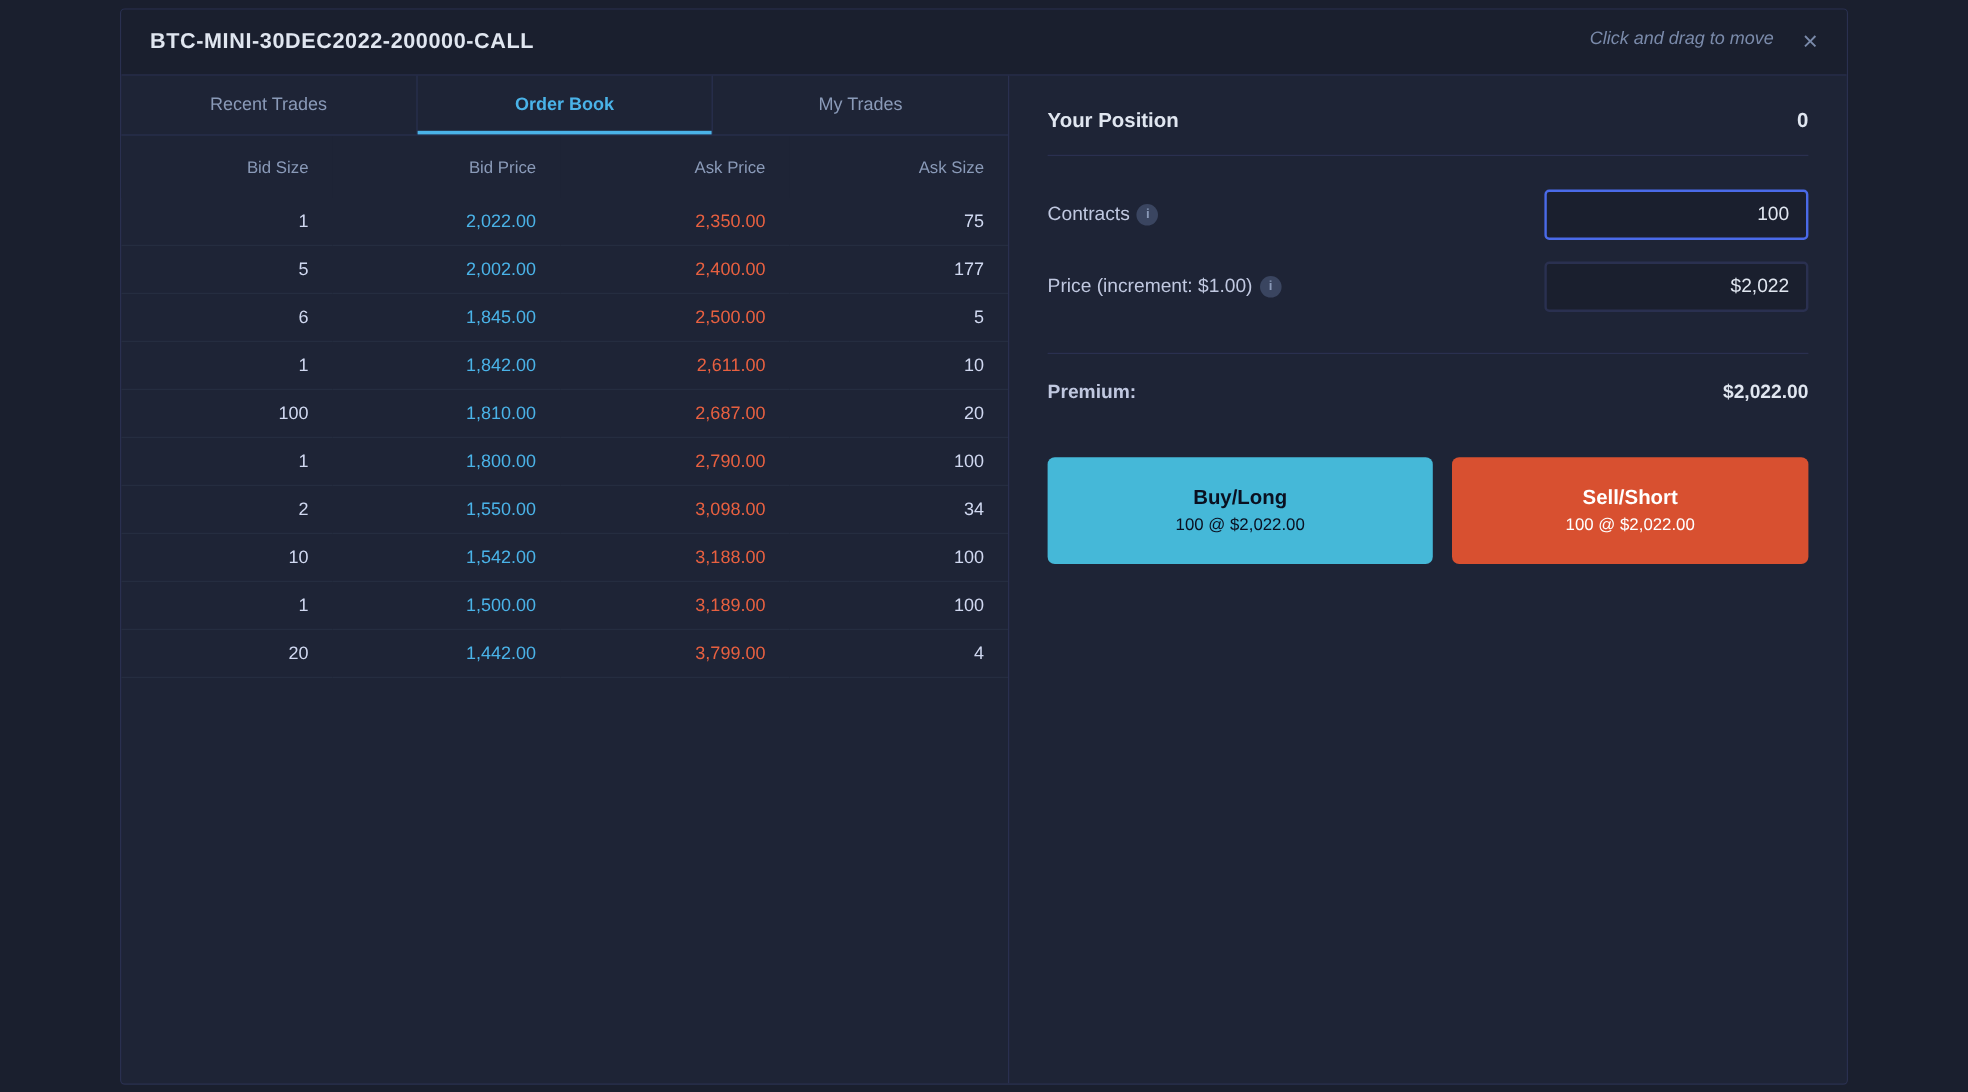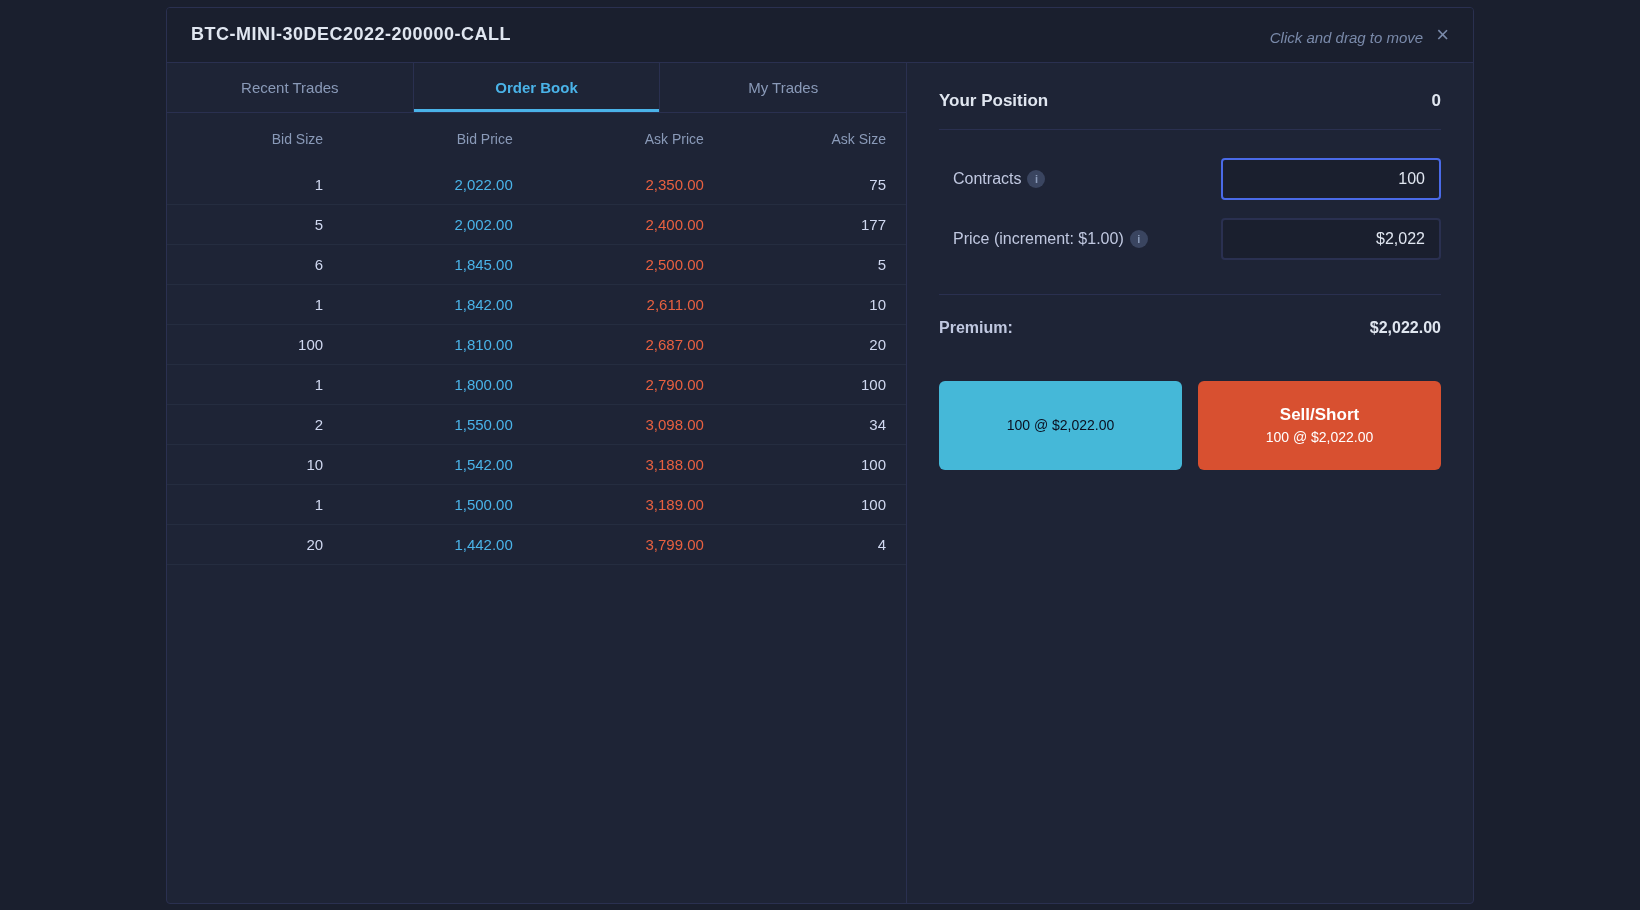--- a/index.html
+++ b/index.html
@@ -5,21 +5,21 @@
     * { box-sizing: border-box; margin: 0; padding: 0; }
     body {
       background: #1a1f2e;
       font-family: -apple-system, BlinkMacSystemFont, 'Segoe UI', Arial, sans-serif;
       display: flex;
       justify-content: center;
       align-items: center;
       min-height: 100vh;
     }
     .widget {
-      width: 1308px;
+      width: 1440px;
       background: #1e2436;
       border: 1px solid #2a3050;
       border-radius: 4px;
       overflow: hidden;
     }
     
     .header {
       display: flex;
       align-items: center;
       justify-content: space-between;
@@ -28,22 +28,22 @@
       border-bottom: 1px solid #2a3050;
     }
     .header-title {
       color: #e0e6f0;
       font-size: 18px;
       font-weight: 600;
       letter-spacing: 0.5px;
     }
     .header-right {
       display: flex;
-      align-items: flex-end;
-      gap: 13px;
+      align-items: flex-start;
+      gap: 24px;
     }
     .drag-hint {
       color: #7a8aaa;
       font-style: italic;
       font-size: 15px;
     }
     .close-btn {
       color: #7a8aaa;
       font-size: 22px;
       cursor: pointer;
@@ -166,21 +166,20 @@
       background: #2a3050;
       margin-bottom: 28px;
     }
 
     
     .field-row {
       display: flex;
       align-items: center;
       justify-content: space-between;
       margin-bottom: 18px;
-      margin-left: 14px;
     }
     .field-label {
       color: #c0c8e0;
       font-size: 16px;
       display: flex;
       align-items: center;
       gap: 6px;
     }
     .info-icon {
       display: inline-flex;
@@ -251,21 +250,21 @@
       border-radius: 6px;
       color: #0a1020;
       font-size: 16px;
       font-weight: 700;
       cursor: pointer;
       text-align: center;
       line-height: 1.4;
     }
     .btn-sell {
       flex: 1;
-      padding: 22px 16px;
+      padding: 22px 4px;
       background: #d85030;
       border: none;
       border-radius: 6px;
       color: #fff;
       font-size: 16px;
       font-weight: 700;
       cursor: pointer;
       text-align: center;
       line-height: 1.4;
     }
@@ -405,20 +404,21 @@
 
       <div class="info-rows">
         <div class="info-row">
           <span class="info-row-label">Premium:</span>
           <span class="info-row-value">$2,022.00</span>
         </div>
       </div>
 
       <div class="action-buttons">
         <button class="btn-buy">
+          <span class="btn-label-main">Buy/Long</span>
           <span class="btn-label-sub">100 @ $2,022.00</span>
         </button>
         <button class="btn-sell">
           <span class="btn-label-main">Sell/Short</span>
           <span class="btn-label-sub">100 @ $2,022.00</span>
         </button>
       </div>
     </div>
   </div>
 </div>

